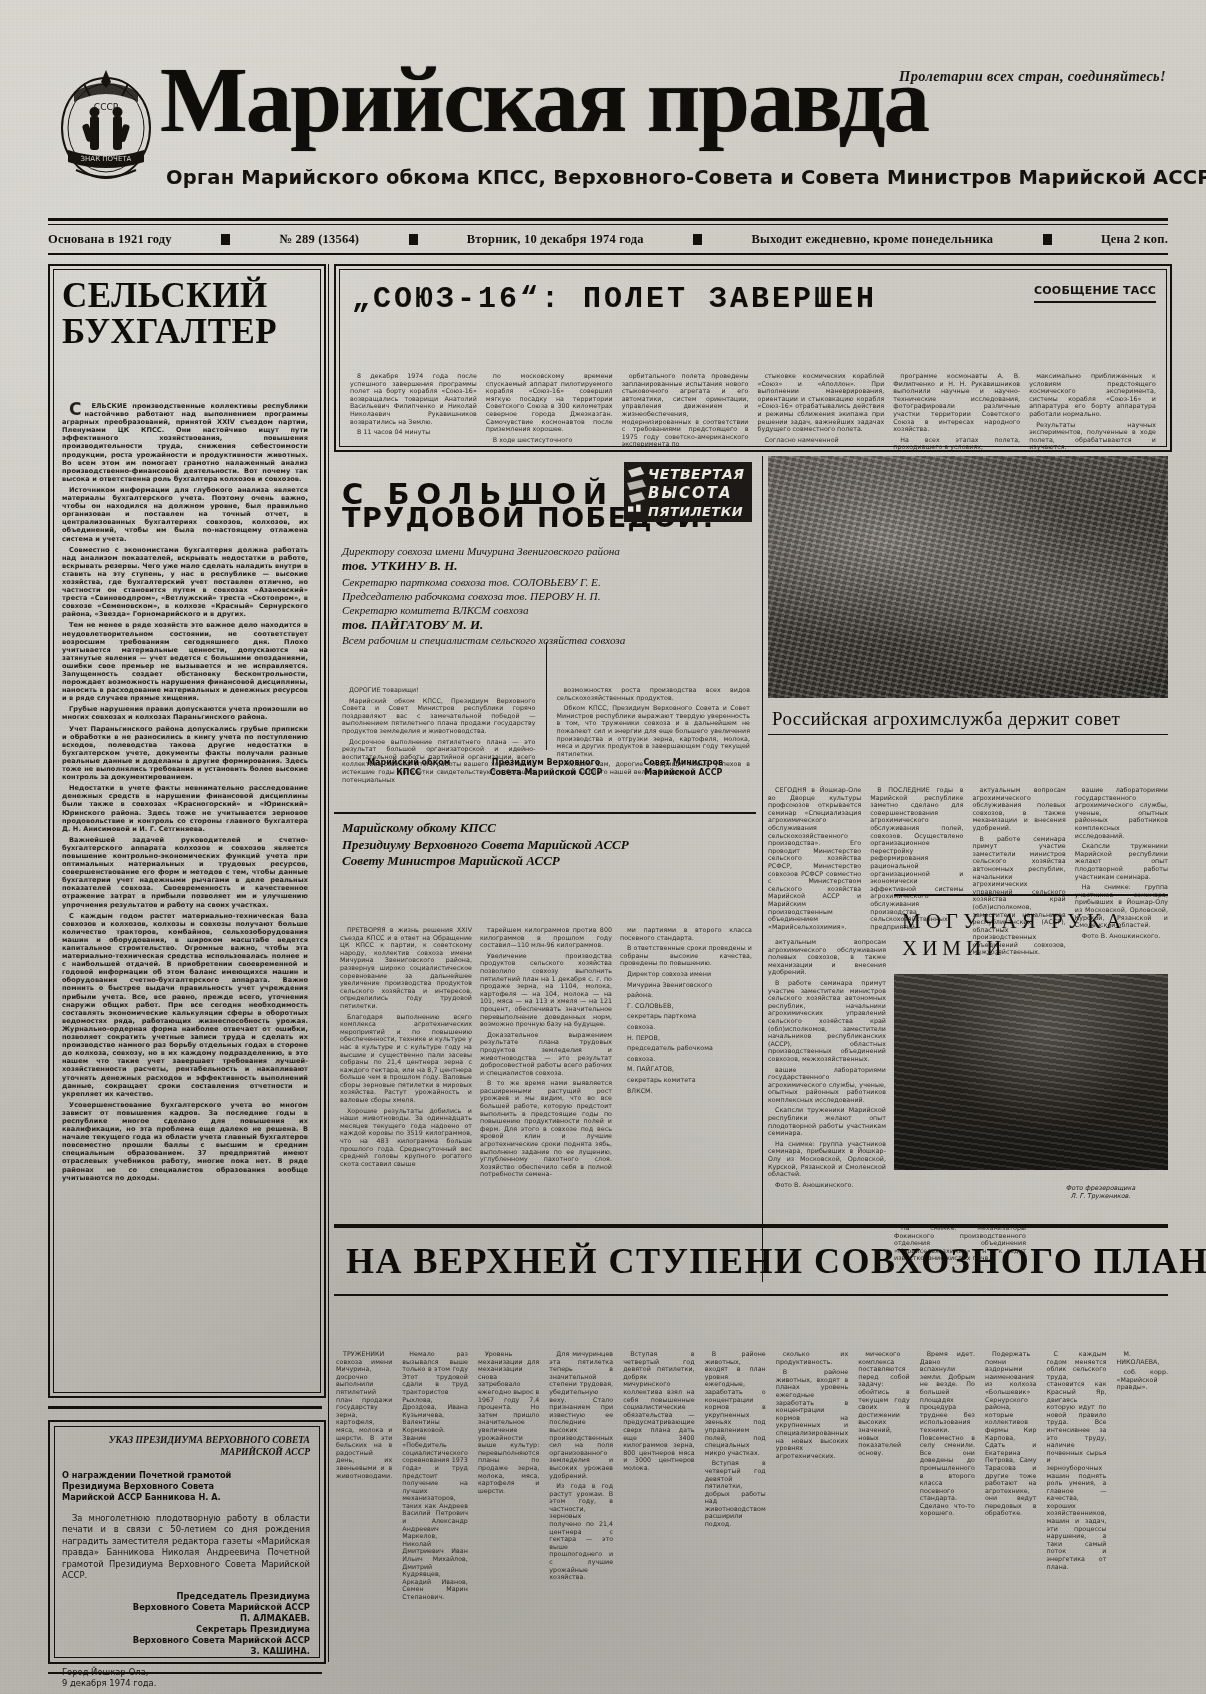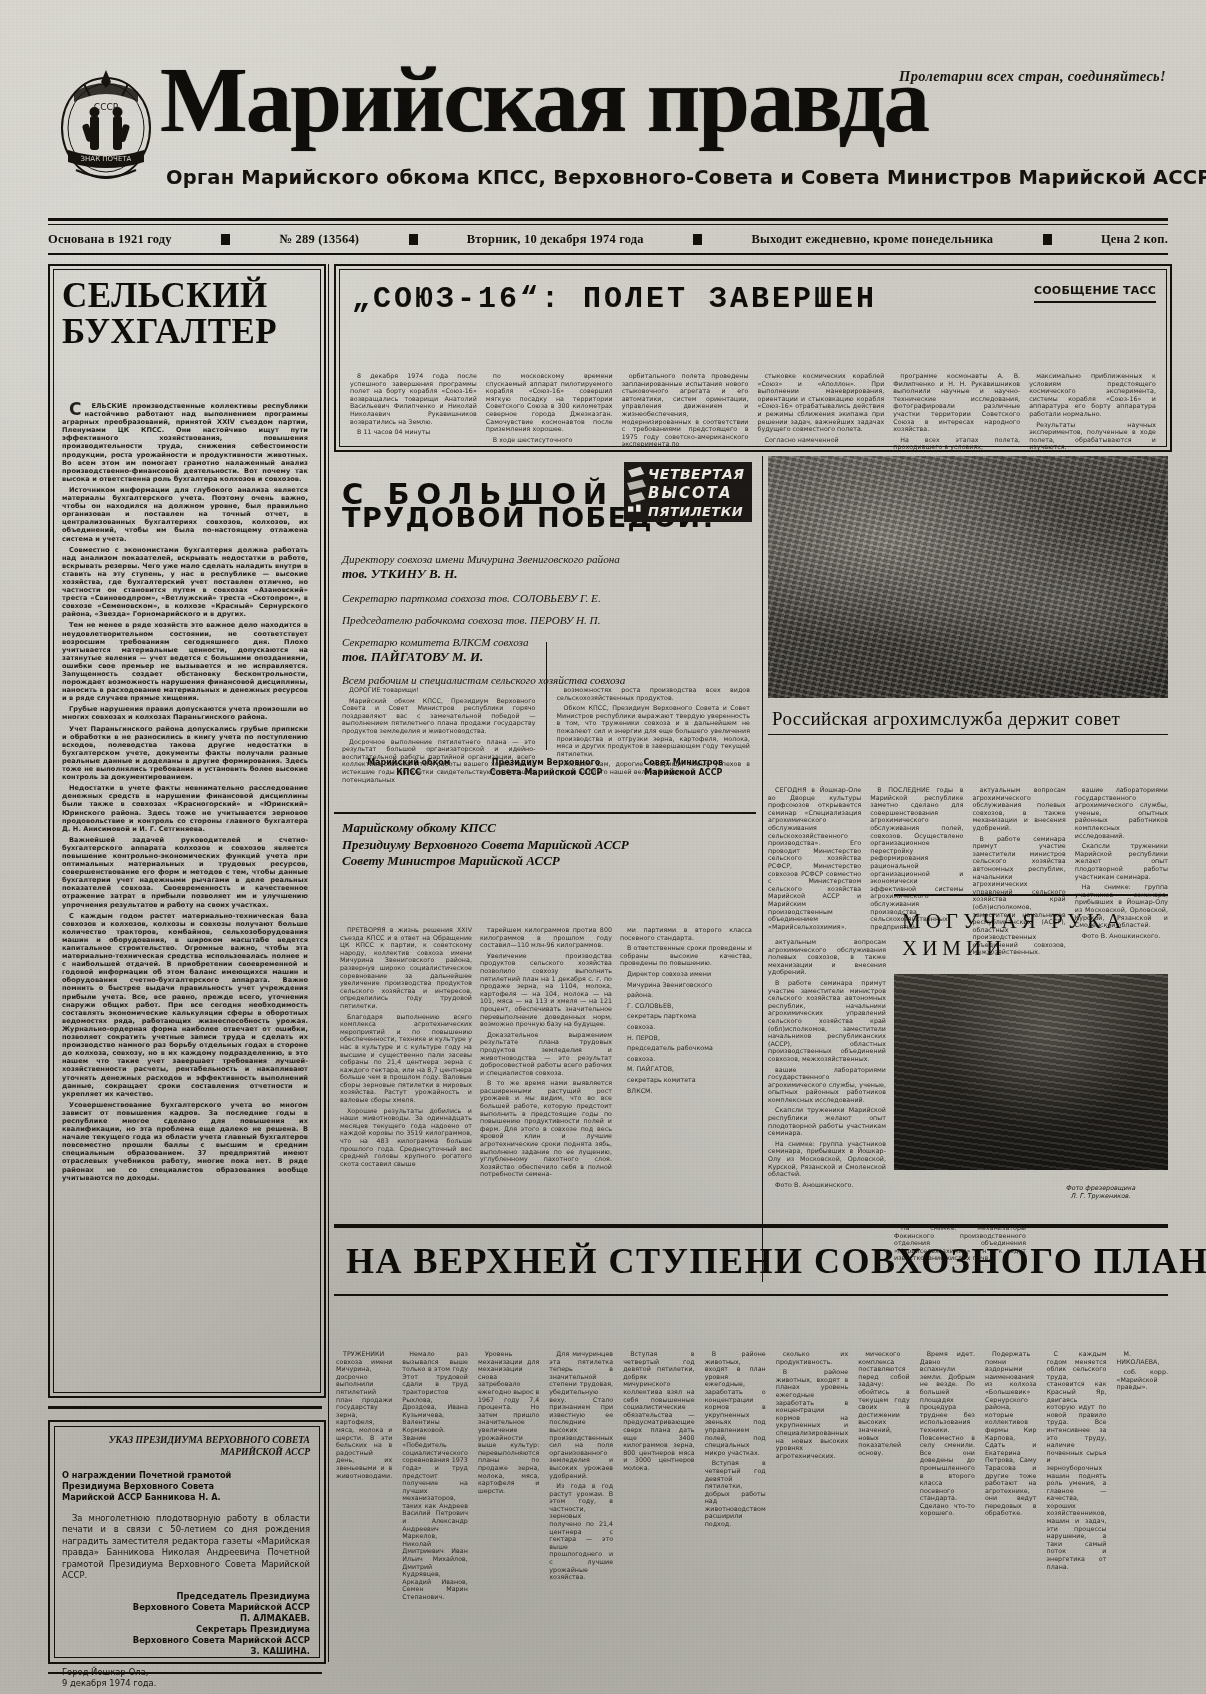--- a/index.html
+++ b/index.html
@@ -57,21 +57,21 @@
 
   
   .pob1{font-family:"DejaVu Sans",sans-serif;font-weight:bold;font-size:29px;
     letter-spacing:7px;color:#100e0b;}
   .pob2{font-family:"DejaVu Sans",sans-serif;font-weight:bold;font-size:27px;
     letter-spacing:1.5px;color:#100e0b;}
   .badge{position:absolute;background:#1c1916;color:#ece9e2;overflow:hidden;}
   .badge i{display:block;font-style:italic;font-weight:bold;
     font-family:"DejaVu Sans",sans-serif;letter-spacing:.5px;}
   .addr{font-family:"Liberation Serif",serif;font-style:italic;font-size:11.2px;
-    line-height:14px;color:#181511;margin-top:8px;}
+    line-height:14px;color:#181511;}
   .addr2{font-family:"Liberation Serif",serif;font-style:italic;font-weight:bold;
     font-size:13px;line-height:16.5px;color:#141109;}
   .sig{font-family:"DejaVu Sans",sans-serif;font-weight:bold;font-size:8px;
     line-height:10px;text-align:center;}
 
   
   .photo{position:absolute;overflow:hidden;
     background-color:#3b3731;
     background-image:
       repeating-linear-gradient(12deg, rgba(255,255,255,.12) 0 2px, rgba(0,0,0,.14) 2px 5px),

